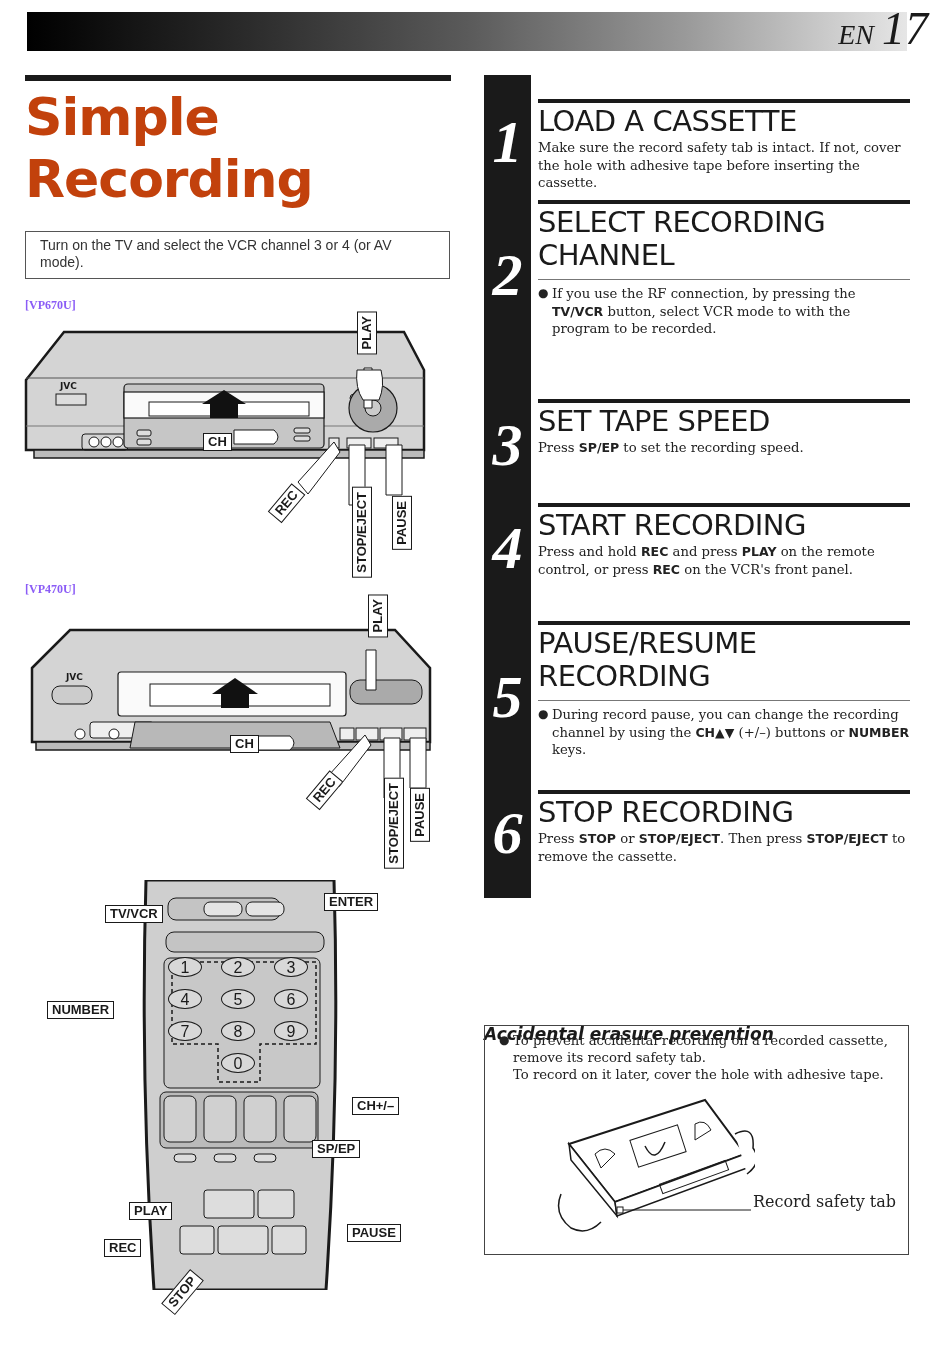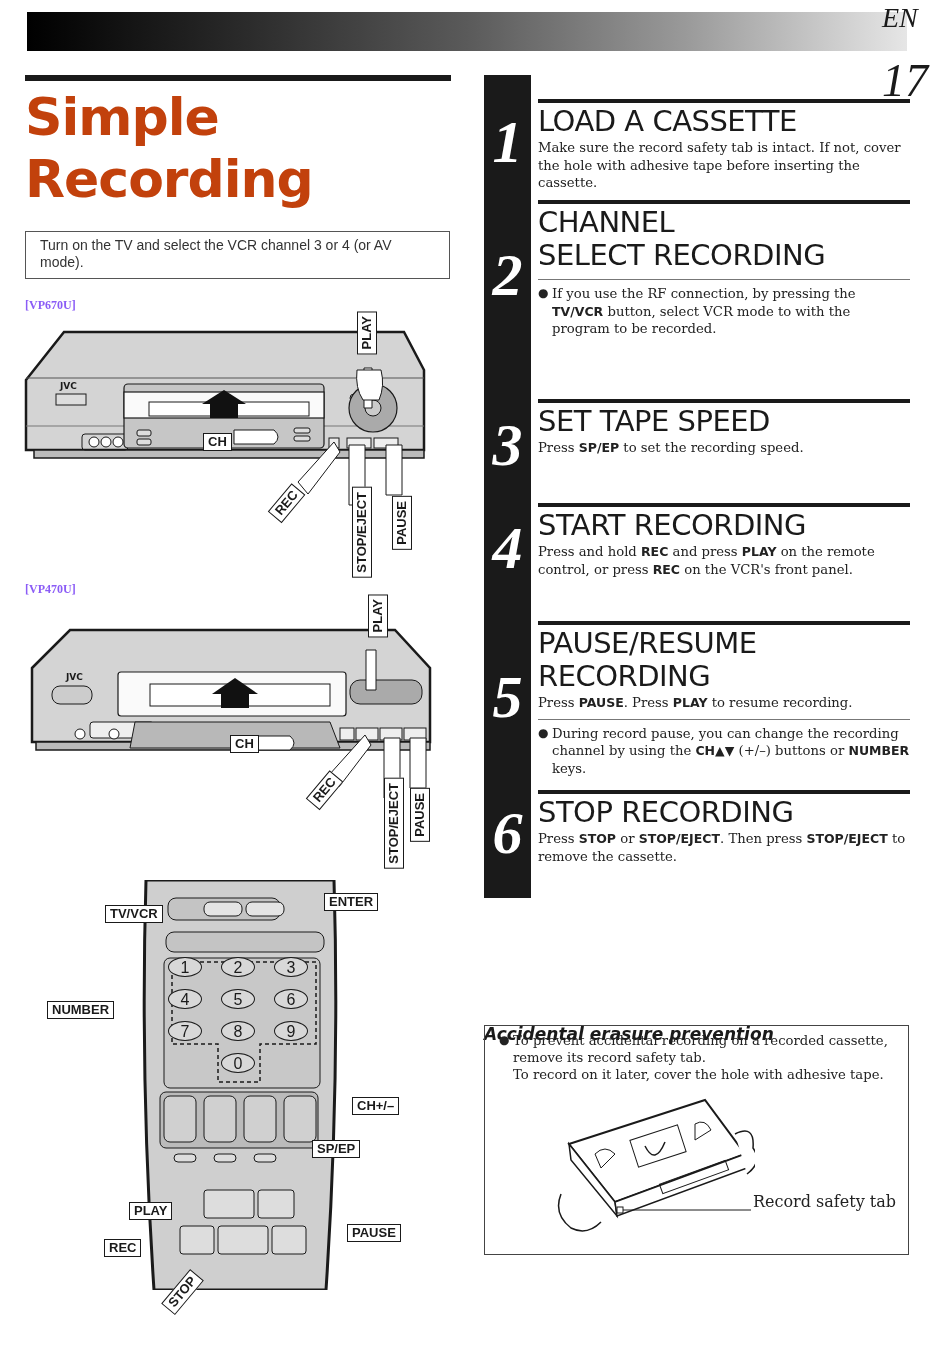--- a/index.html
+++ b/index.html
@@ -3,21 +3,21 @@
 <meta charset="utf-8">
 <style>
   * { box-sizing: border-box; margin: 0; padding: 0; }
   html, body { width: 950px; height: 1369px; background: #ffffff; overflow: hidden; }
   body { position: relative; font-family: "Liberation Sans", "DejaVu Sans", sans-serif; color: #1a1a1a; }
 
   
   .header-bar { position: absolute; left: 27px; top: 12px; width: 880px; height: 39px;
     background: linear-gradient(to right, #000 0%, #2b2b2b 25%, #5a5a5a 50%, #9a9a9a 75%, #e6e6e6 100%); }
   .page-num { position: absolute; right: 22px; top: 2px; font-family: "Liberation Serif", "DejaVu Serif", serif;
-    font-style: italic; color: #1a1a1a; display: flex; align-items: baseline; gap: 20px; flex-direction: column; }
+    font-style: italic; color: #1a1a1a; display: flex; align-items: baseline; gap: 8px; }
   .page-num .en { font-size: 28px; }
   .page-num .num { font-size: 46px; line-height: 54px; }
 
   
   .title-rule { position: absolute; left: 25px; top: 75px; width: 426px; height: 6px; background: #1a1a1a; }
   .page-title { position: absolute; left: 25px; top: 86px; width: 430px; font-family: "DejaVu Sans", sans-serif;
     font-weight: bold; font-size: 52px; line-height: 62px; letter-spacing: -1px; color: #c2410c; }
   .intro-box { position: absolute; left: 25px; top: 231px; width: 425px; height: 48px; border: 1px solid #555;
     padding: 5px 14px; font-size: 14px; line-height: 17px; color: #333; }
   .model-label { position: absolute; font-family: "Liberation Serif", serif; font-weight: bold; font-size: 12px; color: #8b5cf6; }
@@ -200,22 +200,22 @@
 
 <div class="step" style="top:75px;">
   <div class="step-rule"></div>
   <div class="step-title">LOAD A CASSETTE</div>
   <div class="step-text">Make sure the record safety tab is intact. If not, cover the hole with adhesive tape before inserting the cassette.</div>
 </div>
 
 <div class="step" style="top:176px;">
   <div class="step-rule"></div>
   <div class="step-title">
+    <div>SELECT RECORDING</div>
     <div>CHANNEL</div>
-    <div>SELECT RECORDING</div>
   </div>
   <div class="note-rule"></div>
   <div class="note">
     <span class="bullet">●</span>
     <span><span>If you use the RF connection, by pressing the </span><b>TV/VCR</b><span> button, select VCR mode to with the program to be recorded.</span></span>
   </div>
 </div>
 
 <div class="step" style="top:375px;">
   <div class="step-rule"></div>
@@ -228,21 +228,20 @@
   <div class="step-title">START RECORDING</div>
   <div class="step-text"><span>Press and hold </span><b>REC</b><span> and press </span><b>PLAY</b><span> on the remote control, or press </span><b>REC</b><span> on the VCR's front panel.</span></div>
 </div>
 
 <div class="step" style="top:597px;">
   <div class="step-rule"></div>
   <div class="step-title">
     <div>PAUSE/RESUME</div>
     <div>RECORDING</div>
   </div>
-  <div class="step-text"><span>Press </span><b>PAUSE</b><span>. Press </span><b>PLAY</b><span> to resume recording.</span></div>
   <div class="note-rule"></div>
   <div class="note">
     <span class="bullet">●</span>
     <span><span>During record pause, you can change the recording channel by using the </span><b>CH▲▼</b><span> (+/–) buttons or </span><b>NUMBER</b><span> keys.</span></span>
   </div>
 </div>
 
 <div class="step" style="top:766px;">
   <div class="step-rule"></div>
   <div class="step-title">STOP RECORDING</div>

